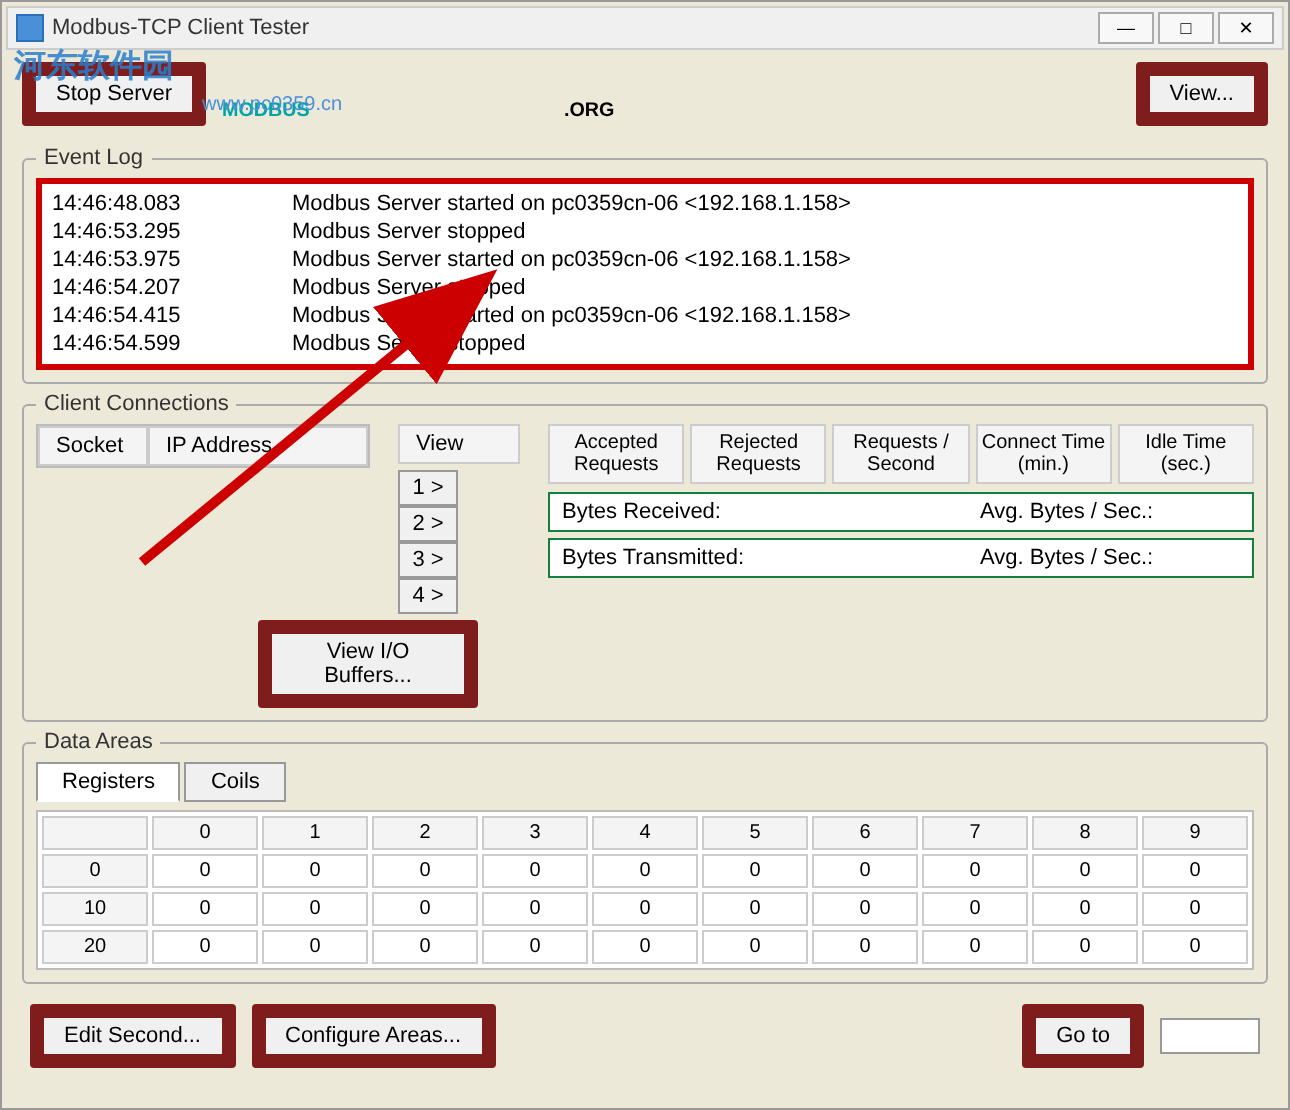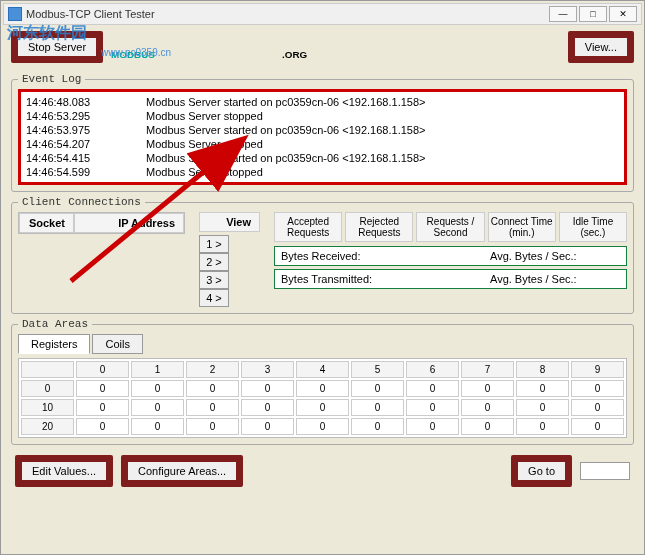--- a/index.html
+++ b/index.html
@@ -7,28 +7,28 @@
 .titlebar { display: flex; align-items: center; height: 22px; background: #f0f0f0; border: 1px solid #ccc; padding: 0 4px; }
 .titlebar-icon { width: 14px; height: 14px; background: #4a90d9; margin-right: 4px; border: 1px solid #2a70b9; }
 .titlebar-text { flex: 1; color: #333; }
 .win-btns { display: flex; gap: 2px; }
 .win-btn { width: 28px; height: 16px; border: 1px solid #aaa; background: #f8f8f8; display: flex; align-items: center; justify-content: center; font-size: 9px; cursor: pointer; }
 .toolbar { display: flex; align-items: center; padding: 4px 8px; gap: 8px; }
 .logo-area { flex: 1; display: flex; align-items: center; }
 .logo-svg { height: 36px; }
 .btn { background: #f0f0f0; border: 7px solid #7f1d1d; border-radius: 2px; padding: 3px 10px; cursor: pointer; min-height: 20px; }
 fieldset { border: 1px solid #aaa; margin: 4px 8px; padding: 4px 6px 6px 6px; border-radius: 3px; }
-legend { padding: 0 4px; color: #333; font-family: Liberation Mono, monospace; }
+legend { padding: 0 4px; color: #333; }
 .event-log-inner { border: 3px solid #c00; background: #fff; min-height: 90px; padding: 3px 5px; display: flex; }
 .log-lines { flex: 1; }
 .log-line { display: flex; gap: 40px; line-height: 14px; }
 .log-time { width: 80px; }
 .client-top { display: flex; gap: 6px; }
 .socket-ip-area { display: flex; gap: 0; border: 1px solid #bbb; }
-.sock-hdr, .ip-hdr { border: 1px solid #ccc; padding: 3px 8px; background: #f4f4f4; text-align: right; font-weight: bold; }
+.sock-hdr, .ip-hdr { border: 1px solid #ccc; padding: 3px 8px; background: #f4f4f4; text-align: left; }
 .sock-hdr { width: 55px; }
 .ip-hdr { width: 110px; }
 .view-col { display: flex; flex-direction: column; gap: 3px; margin-left: 8px; }
 .vbtn { border: 1px solid #999; background: #f0f0f0; width: 30px; padding: 2px 0; cursor: pointer; text-align: center; }
 .stats-area { flex: 1; margin-left: 8px; }
 .stats-row { display: flex; gap: 3px; margin-bottom: 4px; }
 .stat-cell { border: 1px solid #ccc; background: #f4f4f4; flex: 1; text-align: center; padding: 2px; font-size: 10px; min-height: 30px; display: flex; flex-direction: column; justify-content: center; }
 .bytes-row { display: flex; border: 1px solid #15803d; background: #fff; padding: 3px 6px; margin-bottom: 3px; }
 .bytes-label { width: 110px; }
 .bytes-avg { margin-left: auto; width: 130px; }
@@ -114,20 +114,21 @@
       </div>
     </div>
     <div class="view-col">
       <div class="sock-hdr" style="width:61px">View</div>
       <div id="view-btns">
           <div class="vbtn">1 &gt;</div>
           <div class="vbtn">2 &gt;</div>
           <div class="vbtn">3 &gt;</div>
           <div class="vbtn">4 &gt;</div>
         </div>
+      <button class="btn" style="width:110px;margin-left:-70px">View I/O Buffers...</button>
     </div>
     <div class="stats-area">
       <div class="stats-row">
         <div class="stat-cell">Accepted Requests</div>
         <div class="stat-cell">Rejected Requests</div>
         <div class="stat-cell">Requests / Second</div>
         <div class="stat-cell">Connect Time (min.)</div>
         <div class="stat-cell">Idle Time (sec.)</div>
       </div>
       <div class="bytes-row">
@@ -202,21 +203,21 @@
           <td>0</td>
           <td>0</td>
           <td>0</td>
           <td>0</td>
         </tr>
       </tbody>
   </table>
 </fieldset>
 
 <div class="bottom-row">
-  <button class="btn">Edit Values...</button>
+  <button class="btn">Edit Second...</button>
   <button class="btn">Configure Areas...</button>
   <div style="flex:1"></div>
   <button class="btn">Go to</button>
   <input class="goto-input" style="">
 </div>
 
 <svg class="arrow" width="220" height="180">
   <defs>
       <marker id="ah" markerWidth="12" markerHeight="12" refX="10" refY="5" orient="auto">
         <path d="M0,0 L12,5 L0,10 Z" fill="#c00"></path>

